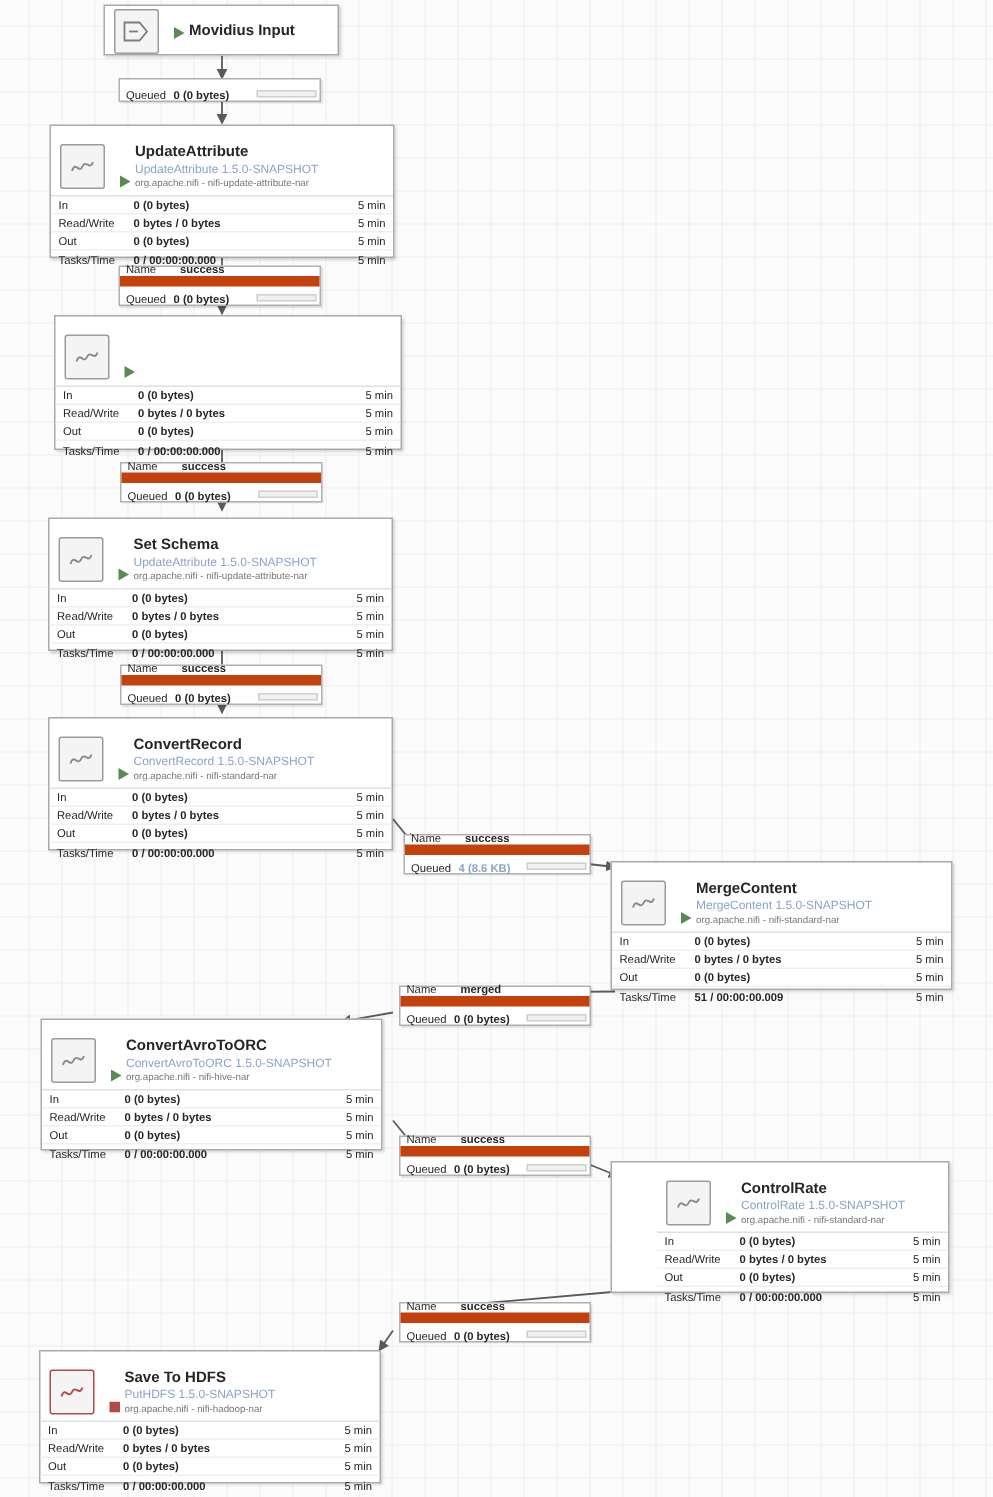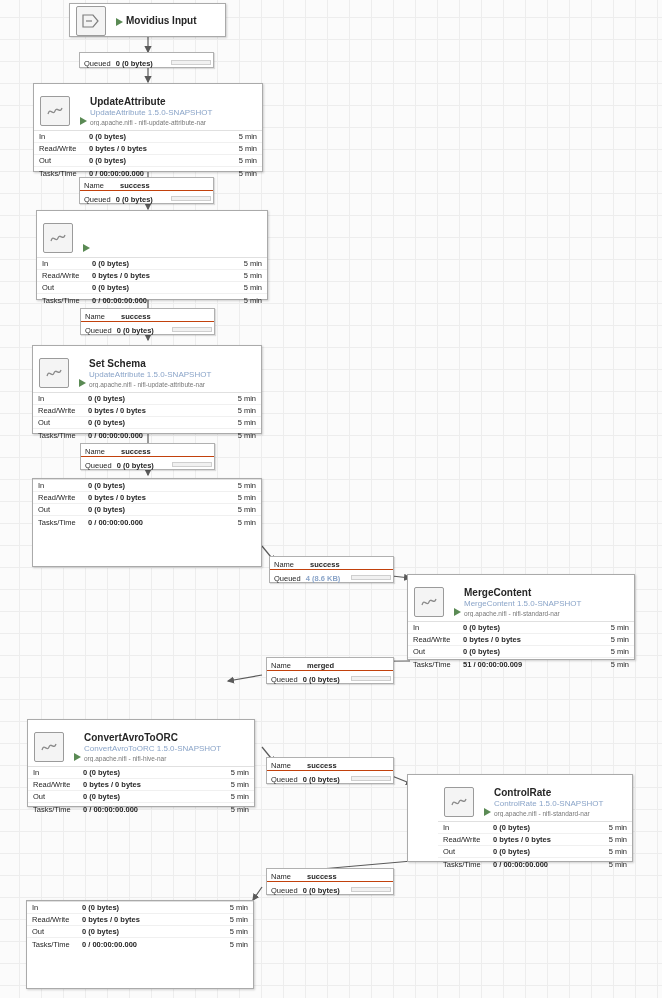--- a/index.html
+++ b/index.html
@@ -131,21 +131,21 @@
     box-sizing: border-box;
     font-size: 7.5px;
   }
   .conn .crow {
     display: flex;
     align-items: flex-end;
     height: 13px;
     padding: 0 4px;
     box-sizing: border-box;
   }
-  .conn .crow.top { border-bottom: 1px solid #c2410c; }
+  .conn .crow.top { border-bottom: 7px solid #c2410c; }
   .conn .ckey { color: #262626; width: 36px; flex: 0 0 auto; }
   .conn .cval { color: #262626; font-weight: bold; }
   .conn .qlabel { color: #262626; margin-right: 5px; }
   .conn .qval { color: #262626; font-weight: bold; }
   .conn .bar {
     position: absolute;
     right: 2px;
     bottom: 2px;
     width: 40px;
     height: 5px;
@@ -370,20 +370,37 @@
       <span class="cval">success</span>
     </div>
     <div class="crow">
       <span class="qlabel">Queued</span>
       <span class="qval">0 (0 bytes)</span>
     </div>
     <div class="bar"></div>
   </div>
 
   <div class="proc" style="left:32px; top:478px; width:230px; height:89px;">
+    <div class="head">
+      <div class="icon-box">
+        <svg width="18" height="16" viewBox="0 0 18 16">
+          <path d="M2,11 C4,4 7,13 9,8 C11,3 14,11 16,5" fill="none" stroke="#8a8a8a" stroke-width="1.3"></path>
+        </svg>
+      </div>
+      <div class="runstate">
+        <svg width="9" height="10" viewBox="0 0 9 10">
+            <path d="M1,1 L8,5 L1,9 Z" fill="#5a8a54"></path>
+          </svg>
+      </div>
+      <div class="titles">
+        <div class="p-name">ConvertRecord</div>
+        <div class="p-type">ConvertRecord 1.5.0-SNAPSHOT</div>
+        <div class="p-bundle">org.apache.nifi - nifi-standard-nar</div>
+      </div>
+    </div>
     <div class="stats">
       <div class="srow">
           <span class="lbl">In</span>
           <span class="val">0 (0 bytes)</span>
           <span class="time">5 min</span>
         </div>
       <div class="srow">
           <span class="lbl">Read/Write</span>
           <span class="val">0 bytes / 0 bytes</span>
           <span class="time">5 min</span>
@@ -460,21 +477,21 @@
       <span class="ckey">Name</span>
       <span class="cval">merged</span>
     </div>
     <div class="crow">
       <span class="qlabel">Queued</span>
       <span class="qval">0 (0 bytes)</span>
     </div>
     <div class="bar"></div>
   </div>
 
-  <div class="proc" style="left:27px; top:719px; width:228px; height:88px;">
+  <div class="proc" style="left:27px; top:679px; width:228px; height:88px;">
     <div class="head">
       <div class="icon-box">
         <svg width="18" height="16" viewBox="0 0 18 16">
           <path d="M2,11 C4,4 7,13 9,8 C11,3 14,11 16,5" fill="none" stroke="#8a8a8a" stroke-width="1.3"></path>
         </svg>
       </div>
       <div class="runstate">
         <svg width="9" height="10" viewBox="0 0 9 10">
             <path d="M1,1 L8,5 L1,9 Z" fill="#5a8a54"></path>
           </svg>
@@ -569,20 +586,37 @@
       <span class="cval">success</span>
     </div>
     <div class="crow">
       <span class="qlabel">Queued</span>
       <span class="qval">0 (0 bytes)</span>
     </div>
     <div class="bar"></div>
   </div>
 
   <div class="proc" style="left:26px; top:900px; width:228px; height:89px;">
+    <div class="head">
+      <div class="icon-box" style="border-color:#b34a4a;">
+        <svg width="18" height="16" viewBox="0 0 18 16">
+          <path d="M2,11 C4,4 7,13 9,8 C11,3 14,11 16,5" fill="none" stroke="#b34a4a" stroke-width="1.3"></path>
+        </svg>
+      </div>
+      <div class="runstate">
+        <svg width="9" height="10" viewBox="0 0 9 10">
+            <rect x="1" y="1.5" width="7" height="7" fill="#b34a4a"></rect>
+          </svg>
+      </div>
+      <div class="titles">
+        <div class="p-name">Save To HDFS</div>
+        <div class="p-type">PutHDFS 1.5.0-SNAPSHOT</div>
+        <div class="p-bundle">org.apache.nifi - nifi-hadoop-nar</div>
+      </div>
+    </div>
     <div class="stats">
       <div class="srow">
           <span class="lbl">In</span>
           <span class="val">0 (0 bytes)</span>
           <span class="time">5 min</span>
         </div>
       <div class="srow">
           <span class="lbl">Read/Write</span>
           <span class="val">0 bytes / 0 bytes</span>
           <span class="time">5 min</span>

